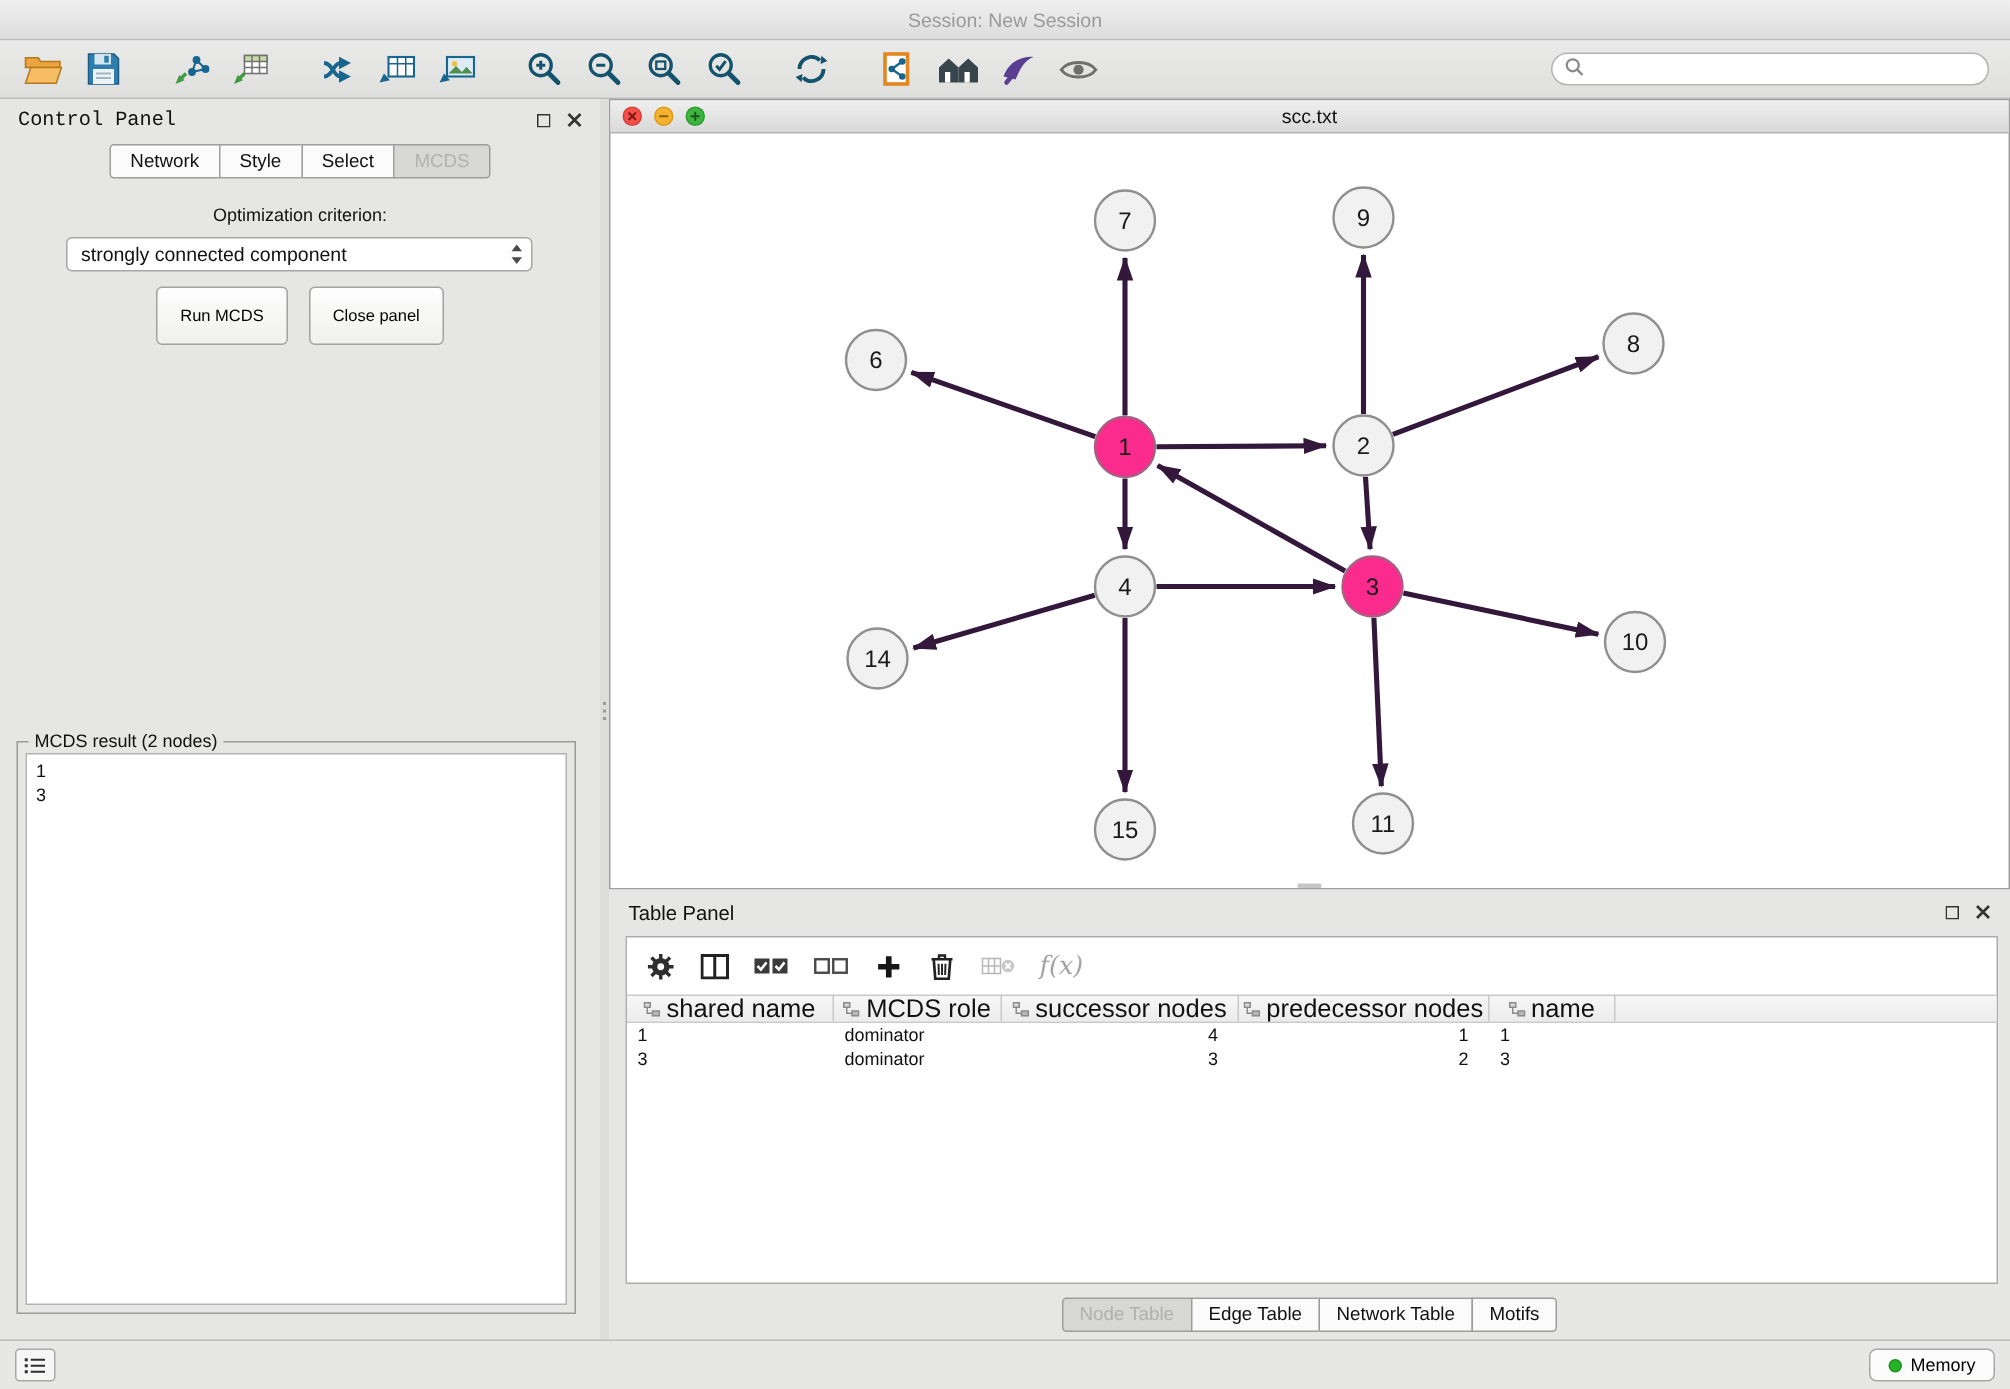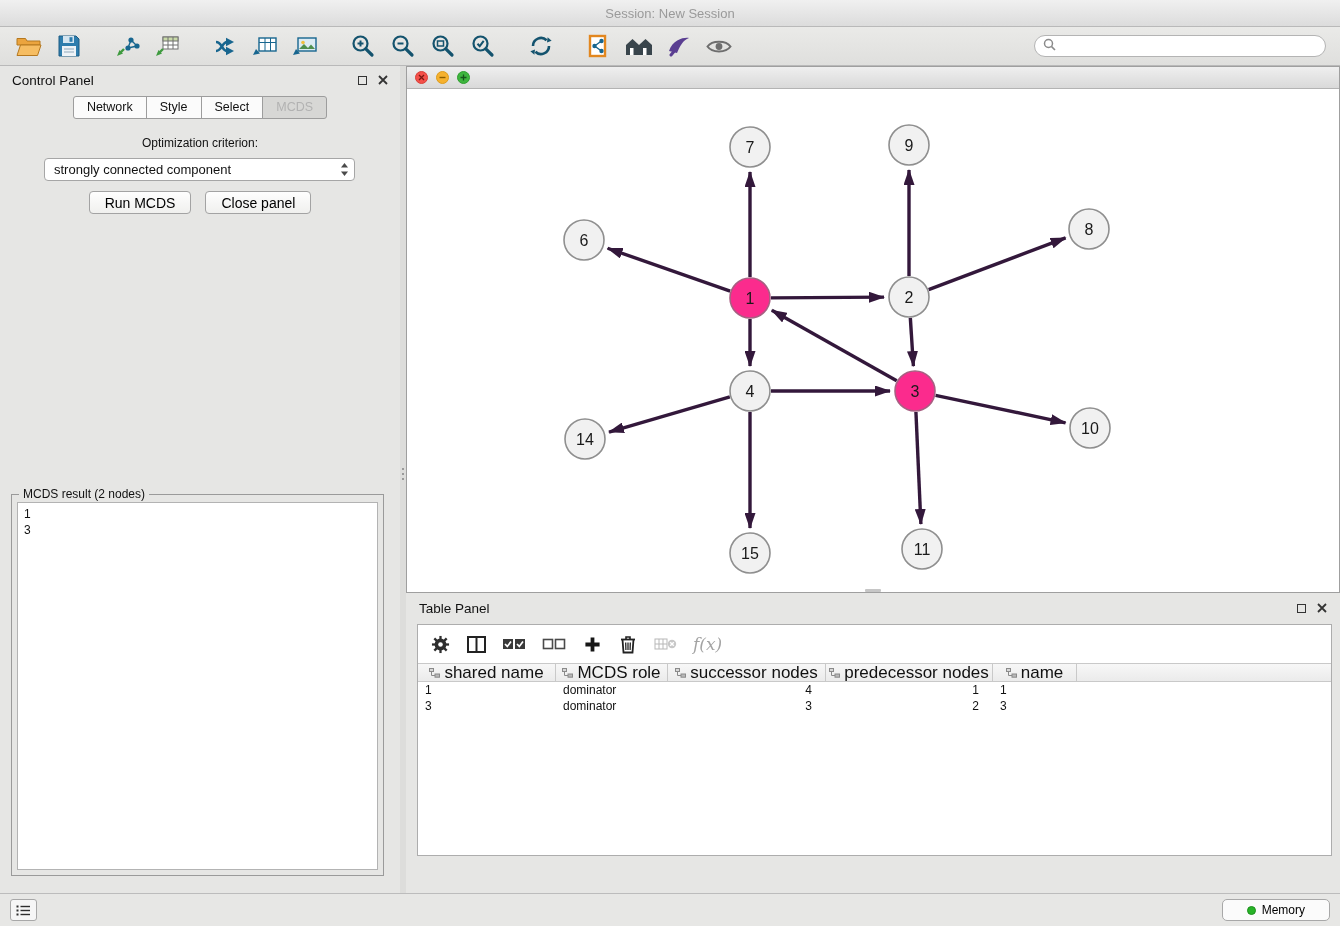--- a/index.html
+++ b/index.html
@@ -14,33 +14,33 @@
   .tb-icons{display:flex;align-items:center;height:100%;}
   .tool-btn{width:34px;height:30px;display:flex;align-items:center;justify-content:center;margin-left:6px;}
   .tool-btn.group-start{margin-left:24px;}
   .tool-btn:first-child{margin-left:2px;}
   .spacer{flex:1;}
   .searchbox{width:292px;height:22px;border:1px solid #b4b4b4;border-radius:11px;background:#fff;display:flex;align-items:center;padding:0 8px;gap:5px;margin-right:4px;}
   .searchbox input{flex:1;border:none;outline:none;background:transparent;font-size:13px;font-family:inherit;}
 
   
   .control-panel{position:absolute;left:0;top:66px;width:400px;height:827px;background:#e6e6e4;}
-  .cp-header{height:28px;display:flex;align-items:center;padding:0 12px;font-size:13.5px;}
+  .cp-header{height:28px;display:flex;align-items:center;padding:0 12px;font-size:13.5px;font-family:Liberation Mono, monospace;}
   .ph-btns{margin-left:auto;display:flex;align-items:center;gap:11px;}
   .ph-btn{display:flex;align-items:center;justify-content:center;cursor:default;}
   .cp-tabs{position:absolute;top:30px;left:0;right:0;display:flex;justify-content:center;}
   .cp-tab{padding:3px 13px 4px;background:#fbfbfb;border:1px solid #9d9d9d;margin-left:-1px;font-size:12.5px;}
   .cp-tab:first-child{border-radius:3px 0 0 3px;margin-left:0;}
   .cp-tab:last-child{border-radius:0 3px 3px 0;}
   .cp-tab.active{background:#d7d7d5;color:#b2b2b2;}
   .cp-opt-label{position:absolute;top:70px;left:0;right:0;text-align:center;font-size:12px;}
   .cp-select{position:absolute;left:44px;top:92px;width:311px;height:23px;background:#fff;border:1px solid #a6a6a6;border-radius:4px;display:flex;align-items:center;padding:0 5px 0 9px;font-size:13px;}
   .sel-arrows{margin-left:auto;display:flex;align-items:center;}
   .cp-buttons{position:absolute;top:125px;left:0;right:0;display:flex;justify-content:center;gap:14px;}
-  .cp-btn{height:23px;padding:0 15px;background:linear-gradient(#fefefe,#f0f0ee);border:1px solid #a3a3a3;border-radius:4px;font-size:14px;font-family:inherit;}
+  .cp-btn{height:39px;padding:0 15px;background:linear-gradient(#fefefe,#f0f0ee);border:1px solid #a3a3a3;border-radius:4px;font-size:11px;font-family:inherit;}
   .result-box{position:absolute;left:11px;top:428px;width:373px;height:382px;border:1px solid #9a9a9a;background:#e6e6e4;}
   .result-legend{position:absolute;top:-8px;left:7px;background:#e6e6e4;padding:0 4px;font-size:12px;}
   .result-inner{position:absolute;left:5px;right:5px;top:7px;bottom:5px;background:#fff;border:1px solid #b3b3b3;padding:3px 6px;font-size:12px;line-height:16px;overflow:hidden;}
 
   
   .v-splitter{position:absolute;left:400px;top:66px;width:6px;height:827px;background:#dddddb;}
   .v-grip{position:absolute;top:402px;left:2px;width:2px;height:2px;background:#9a9a9a;box-shadow:0 5px 0 #9a9a9a,0 10px 0 #9a9a9a;}
 
   
   .network-window{position:absolute;left:406px;top:66px;width:934px;height:527px;background:#fff;border:1px solid #9f9f9f;}
@@ -68,21 +68,21 @@
   .al-right{text-align:right;padding-right:14px;}
   .tp-tabs{position:absolute;left:0;right:0;top:272px;display:flex;justify-content:center;}
   .tp-tab{padding:3px 11px 4px;background:#fbfbfb;border:1px solid #9d9d9d;margin-left:-1px;font-size:12.5px;}
   .tp-tab:first-child{margin-left:0;border-radius:3px 0 0 3px;}
   .tp-tab:last-child{border-radius:0 3px 3px 0;}
   .tp-tab.active{background:#d7d7d5;color:#b0b0b0;}
 
   
   .statusbar{position:absolute;left:0;top:893px;width:1340px;height:33px;background:#e7e7e5;border-top:1px solid #bcbcbc;display:flex;align-items:center;padding:0 10px;}
   .sb-left{width:27px;height:22px;border:1px solid #a8a8a8;border-radius:3px;background:#f6f6f6;display:flex;align-items:center;justify-content:center;}
-  .memory-btn{margin-left:auto;height:22px;display:flex;align-items:center;gap:6px;padding:0 24px;border:1px solid #a8a8a8;border-radius:5px;background:#fbfbfb;font-size:12px;font-family:inherit;}
+  .memory-btn{margin-left:auto;height:22px;display:flex;align-items:center;gap:6px;padding:0 12px;border:1px solid #a8a8a8;border-radius:5px;background:#fbfbfb;font-size:12px;font-family:inherit;}
   .mem-dot{width:9px;height:9px;border-radius:50%;background:#27b327;border:1px solid #1d8f1d;}
   .fx{font-family:"DejaVu Serif",serif;font-style:italic;font-size:17px;color:#9a9a9a;}
   .tp-tool.disabled{opacity:.9;}
 </style>
 </head>
 <body>
 
 <div class="titlebar">
   <span>Session: New Session</span>
 </div>
@@ -305,20 +305,21 @@
     <div class="tl tl-min">
         <svg width="7" height="7">
           <line x1="0.5" y1="3.5" x2="6.5" y2="3.5" stroke="#8a5d00" stroke-width="1.4"></line>
         </svg>
       </div>
     <div class="tl tl-zoom">
         <svg width="7" height="7">
           <path d="M3.5 0.5v6M0.5 3.5h6" stroke="#17541b" stroke-width="1.3"></path>
         </svg>
       </div>
+    <span class="nw-title">scc.txt</span>
   </div>
   <svg id="graph-svg" width="932" height="503">
       <defs>
         <marker id="arrow" viewBox="0 0 16 11" markerWidth="16" markerHeight="11" refX="15" refY="5.5" orient="auto" markerUnits="userSpaceOnUse">
           <path d="M0 0L16 5.5L0 11Z" fill="#33183b"></path>
         </marker>
       </defs>
       <line x1="343" y1="188" x2="343" y2="83" stroke="#33183b" stroke-width="3.4" marker-end="url(#arrow)"></line>
       <line x1="323.1752536154717" y1="202.07328138371903" x2="200.60088855300984" y2="159.24609359081066" stroke="#33183b" stroke-width="3.4" marker-end="url(#arrow)"></line>
       <line x1="363.99958468064904" y1="208.86792714037327" x2="477.00049442779874" y2="208.1572295947937" stroke="#33183b" stroke-width="3.4" marker-end="url(#arrow)"></line>
@@ -516,20 +517,26 @@
         </div>
         <div class="tr">
           <div class="td al-left" style="width: 138px;">3</div>
           <div class="td al-left" style="width: 112px;">dominator</div>
           <div class="td al-right" style="width: 158px;">3</div>
           <div class="td al-right" style="width: 167px;">2</div>
           <div class="td al-left" style="width: 84px;">3</div>
         </div>
       </div>
   </div>
+  <div class="tp-tabs" id="tp-tabs">
+      <div class="tp-tab active">Node Table</div>
+      <div class="tp-tab">Edge Table</div>
+      <div class="tp-tab">Network Table</div>
+      <div class="tp-tab">Motifs</div>
+    </div>
 </div>
 
 <div class="statusbar">
   <div class="sb-left">
     <svg width="15" height="13" viewBox="0 0 15 13">
         <g stroke="#2e2e2e" stroke-width="1.4">
           <line x1="4.5" y1="2.5" x2="14" y2="2.5"></line>
           <line x1="4.5" y1="6.5" x2="14" y2="6.5"></line>
           <line x1="4.5" y1="10.5" x2="14" y2="10.5"></line>
         </g>

